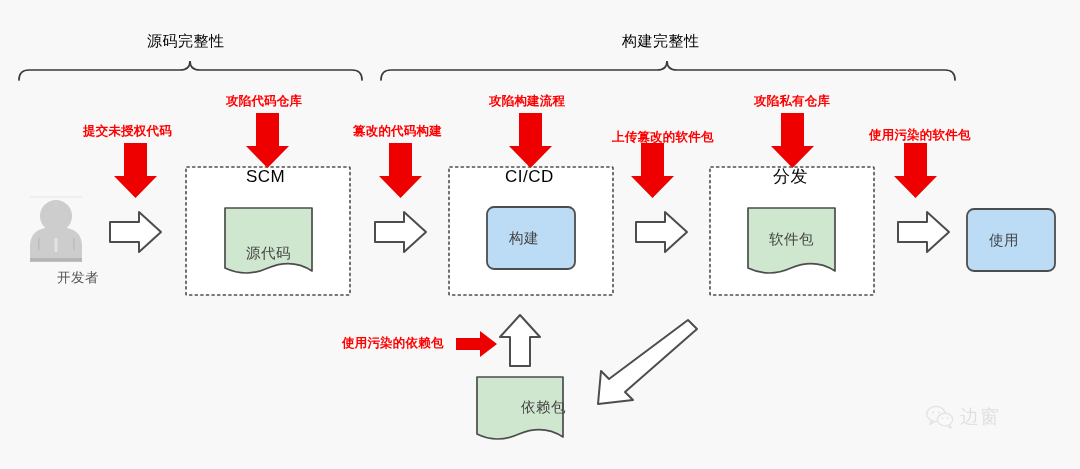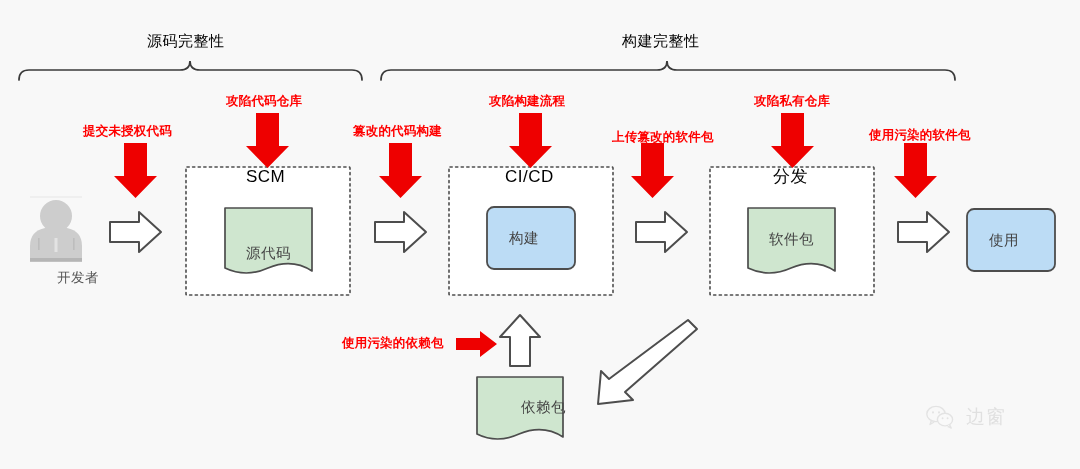--- a/index.html
+++ b/index.html
@@ -51,21 +51,21 @@
   }
   .actor-label {
     font-size: 13.5px;
     color: #555555;
     letter-spacing: .5px;
   }
   .wm {
     position: absolute;
     display: flex;
     align-items: center;
-    gap: 11px;
+    gap: 5px;
     opacity: .72;
   }
   .wm-text {
     font-size: 19px;
     color: #d8d8d8;
     letter-spacing: 1px;
   }
 </style>
 </head>
 <body>

